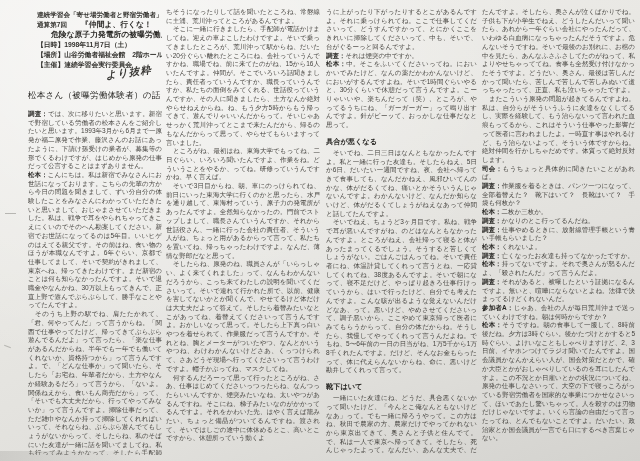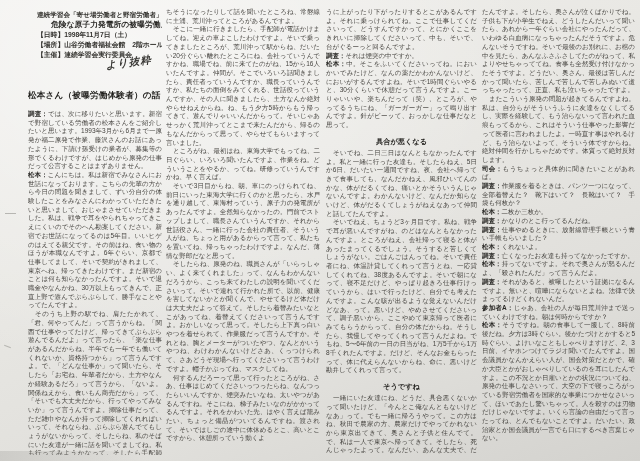--- a/index.html
+++ b/index.html
@@ -24,44 +24,49 @@
   .meta .big { font-size:7.8px; color:#2a2926; }
   .meta .row3 { padding-left:14px; }
   .meta .info { font-size:6.8px; }
 
   .hand {
     font-family:"DejaVu Serif",serif; font-style:italic;
     font-size:10.5px; color:#3c3b38; text-align:right;
     transform:rotate(-7deg); margin:1px 10px 0 0; letter-spacing:1px;
   }
 
-  .title { font-weight:bold; font-size:8.6px; color:#1f1e1b; margin:19px 0 8px; letter-spacing:0.2px; }
+  .title { font-weight:normal; font-size:8.6px; color:#1f1e1b; margin:9px 0 8px; letter-spacing:0.2px; }
 
   .blocks p.para {
     margin:0; font-size:6.5px; line-height:8.7px; text-align:justify;
     color:#45433f; word-break:break-all;
   }
   .blocks p.para.ind { text-indent:7px; }
   .blocks .label { font-weight:bold; color:#292825; }
-  .blocks .heading { font-weight:bold; font-size:7.2px; color:#23221f; margin:7px 0 2px;text-align:center; }
+  .blocks .heading { font-weight:bold; font-size:7.2px; color:#23221f; margin:7px 0 2px; }
 
   .artifact { position:absolute; background:#b7b6b2; }
   .a1 { left:5px; top:213px; width:11px; height:1px; }
   .a2 { left:4px; top:346px; width:7px; height:1px; transform:rotate(20deg); }
   .smudge { position:absolute; left:0; bottom:0; width:150px; height:10px;
     background:linear-gradient(90deg, rgba(140,139,135,0.25), rgba(140,139,135,0)); }
 </style>
 </head>
 <body>
 
 <div class="page">
 
   <div class="col col1">
     <div class="meta">
       <div>連続学習会「寄せ場労働者と野宿労働者」</div>
+      <div class="row2">
+        <span>通算第7回</span>
+          <span class="gap"></span>
+          <span class="big">『仲間よ、行くな！</span>
+      </div>
       <div class="row3 big">危険な原子力発電所の被曝労働』</div>
       <div class="info">【日時】1998年11月7日（土）</div>
       <div class="info">【場所】山谷労働者福祉会館　2階ホール</div>
       <div class="info">【主催】連続学習会実行委員会</div>
       <div class="hand">より抜粋</div>
     </div>
     <div class="title">松本さん（被曝労働体験者）の話</div>
     <div class="blocks">
         <p class="para"><span class="label">調査：</span>では、次に移りたいと思います。新宿で野宿している労働者の松本さんをご紹介したいと思います。1993年3月から6月まで一原発か福二原発で作業、藤沢さんのお話にあったように、下請け孫受けの業者が、募集等の形でくるわけですが、はじめから原発の仕事だって公言することはまずありません。</p>
         <p class="para"><span class="label">松本：</span>こんにちは。私は新宿でみなさんにお世話になっております。こちらの先輩の方から今日の問題を聞きまして、ずい分自分の体験したことをみなさんにわかっていただきたいと思いまして、おじゃまさせていただきました。私は、戦争で耳をやられちゃってきこえにくいのでそのへん勘案してください。新宿でお世話になってるのは5年目。いいヒゲのはえてる親父です。その前はね、食い物のほうが本職なんですよ。6年ぐらい、京都で仕事してまして、そいで契約がきれまして、東京へね、帰ってきたわけです。まだ新宿のことは何も知らなかったんですよ。そいで退職金やなんかね、30万以上もってきんで、正直上野で遊んでぶらぶらして、勝手なことやってたんですよ。</p>
@@ -81,21 +86,21 @@
   </div>
 
   <div class="col col3">
     <div class="blocks">
         <p class="para">うに上がったり下がったりするとこがあるんですよ。それに乗っけられてね。ここで仕事してくださいって、どうすんですかって、とにかくここをきれいに掃除してくださいって、中も、そいで、台がぐるーっと回るんですよ。</p>
         <p class="para"><span class="label">調査：</span>それは煙突の中ですか。</p>
         <p class="para"><span class="label">松本：</span>中。そこをふいてくださいってね。においかいでみたけど、なんの薬だかわかんないけど、においがするんですよね。そいで1時間ぐらいやると、30分くらいで休憩だって言うんですよ。こーりゃいいや、楽ちんだって（笑）、ところが、やってるうちにね、「ガーガーガー」って鳴り出すんですよ。針がビーッて、おっかしな仕事だなと思って。</p>
         <div class="heading">具合が悪くなる</div>
         <p class="para ind">そいでね、二日三日はなんともなかったんですよ。私と一緒に行った友達も。そしたらねえ、5日か6日、だいたい一週間ですね、夜、会社へ帰ってきて食事しても、なんだかねえ、風邪ひいてんのかな、体がだるくてね、痛いとかそういうんじゃないんですよ。わかんないけど、なんだか知らないけど、体がだるくてしょうがねえなあって仲間と話してたんですよ。</p>
         <p class="para ind">そいでねえ、ちょうど3ヶ月目です。私ね、戦争で耳が悪いんですがね、のどはなんともなかったんですよ。ところがねえ、会社帰って寝ると体があったまってくるでしょう。そうすると苦しくてしょうがない。ごはんごはんってね。そいで責任者にね、体温計貸してくれって言うとね、一応貸してくれてね、38度あるんですよ。そいで朝になって、寝不足だけど、やっぱり起きろ仕事行けっていうから、はいで行ったけど、自分でも考えたんですよ。こんな咳が出るような覚えないんだけどなあ、って。悪いけど、やめさせてくださいって、調子悪いから、ここやめて東京帰って医者にみてもらうからって、自分の体だからね。そうしたら、我慢してやってくれって言うんだよね。でもね、5〜6年前の一日の日当がね、1万5千から1万8千くれたんですよ。だけど、そんなお金もらったって、体に代えらんないからね、命に、悪いけど勘弁してくれって言って。</p>
-        <div class="heading">そうですね</div>
+        <div class="heading">靴下はいて</div>
         <p class="para ind">一緒にいた友達にね、どうだ、具合悪くないかって聞いたけど、「今んとこ俺なんともないけどなあ」って。でも一緒に帰ろうやって。この方はね、秋田で農家の方、農家だけでやってかれないから東京出てきて、奥さんと子供と住んでて。で、私は一人で東京へ帰ってきて。そしたら、死んじゃったよって。なんだい、あんな丈夫で、だるまさんみたいにころころしてたのに、お葬式に行っ</p>
       </div>
   </div>
 
   <div class="col col4">
     <div class="blocks">
         <p class="para">たんですよ。そしたら、奥さんが泣くばかりでね。子供も下が小学生でねえ、どうしたんだいって聞いたら、あれから一年ぐらい会社にやったんだって、いわゆる白血病になっちゃったんだそうですよ。危んないそうですね。そいで最後のお別れに、お棺の中を見たら、あんなふさふさしてたのがねって、私よりやせちゃっててね。食事も全然受け付けなかったそうですよ。どうだい、奥さん、最後は苦しんだかって聞いたら、苦しんで苦しんで苦しみぬいて逝っちゃったって、正直、私も泣いちゃったですよ。</p>
         <p class="para ind">またこういう原発の問題が起きてるんですよね。私は、自分らがそういうふうに友達をなくしてるし、実際を経験して、もう治らないって言われた血痕もってるから、これはそういう仕事やった影響だって医者に言われましたよ。一時直す事はやれるけど、もう治らないよって、そういう体ですからね。絶対仲間を行かしちゃだめです。体質って絶対反対します。</p>
         <p class="para"><span class="label">司会：</span>もうちょっと具体的に聞きたいことがあれば。</p>
         <p class="para"><span class="label">調査：</span>作業服を着るときは、パンツ一つになって、全部着替えた？　靴下はいて？　長靴はいて？　手袋も何枚か？</p>

